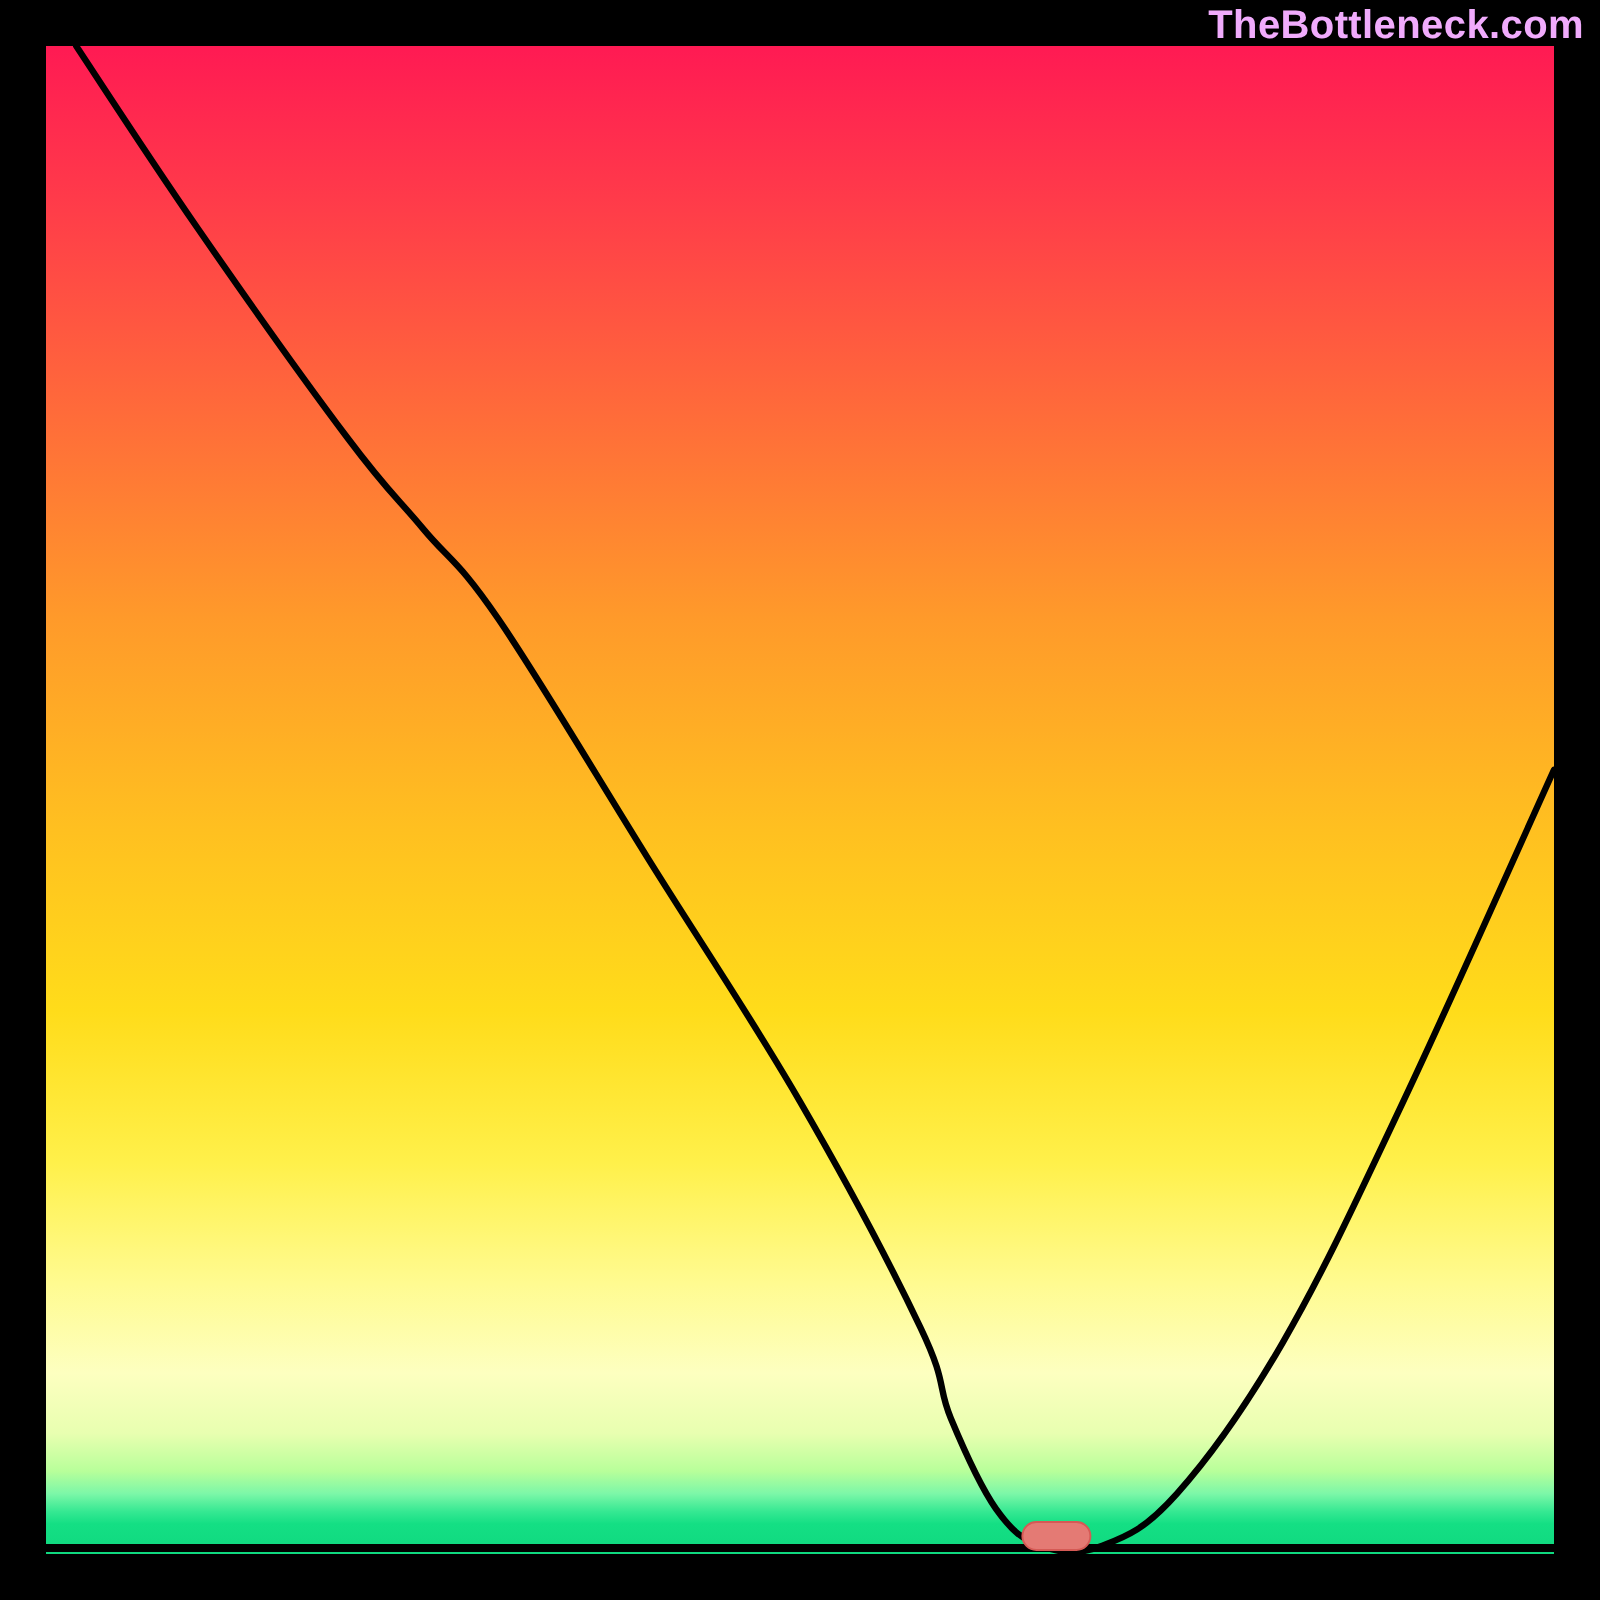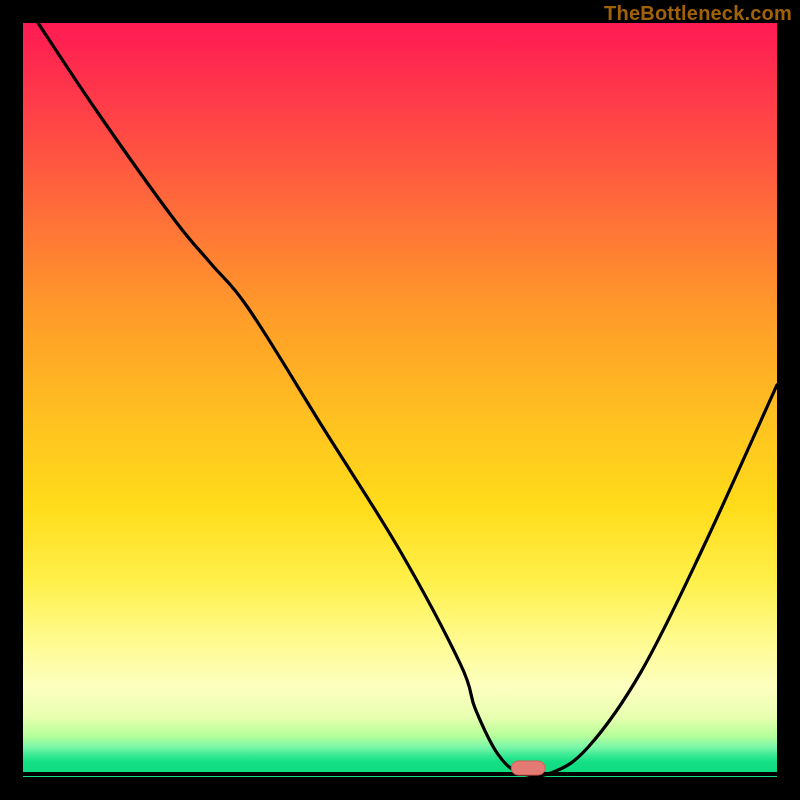--- a/index.html
+++ b/index.html
@@ -59,21 +59,21 @@
     width: 754px;
     height: 754px;
   }
   .watermark {
     position: absolute;
     top: 2px;
     right: 8px;
     font-family: Arial, Helvetica, sans-serif;
     font-size: 20px;
     font-weight: 600;
-    color: #a16207;
+    color: #f0abfc;
     letter-spacing: 0.2px;
     user-select: none;
   }
 </style>
 </head>
 <body>
 
 <div class="frame">
 
   <div class="plot">

